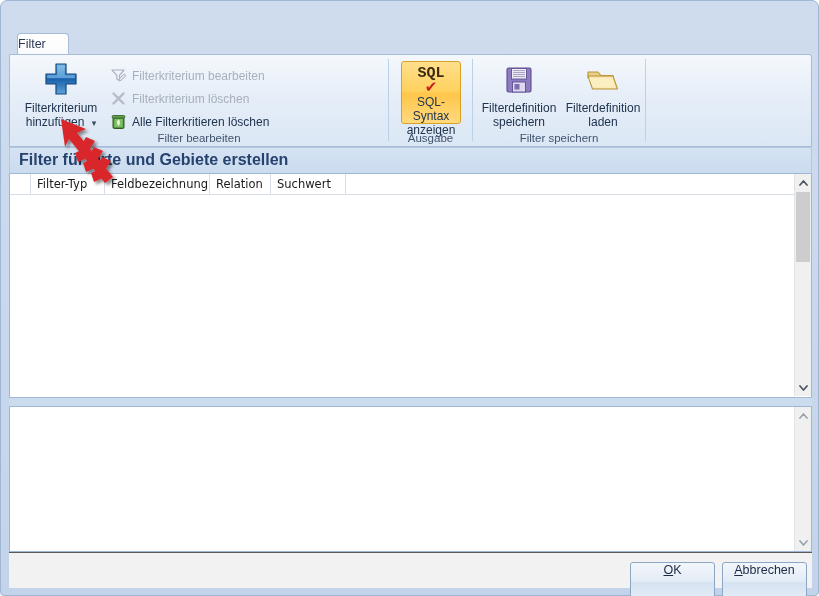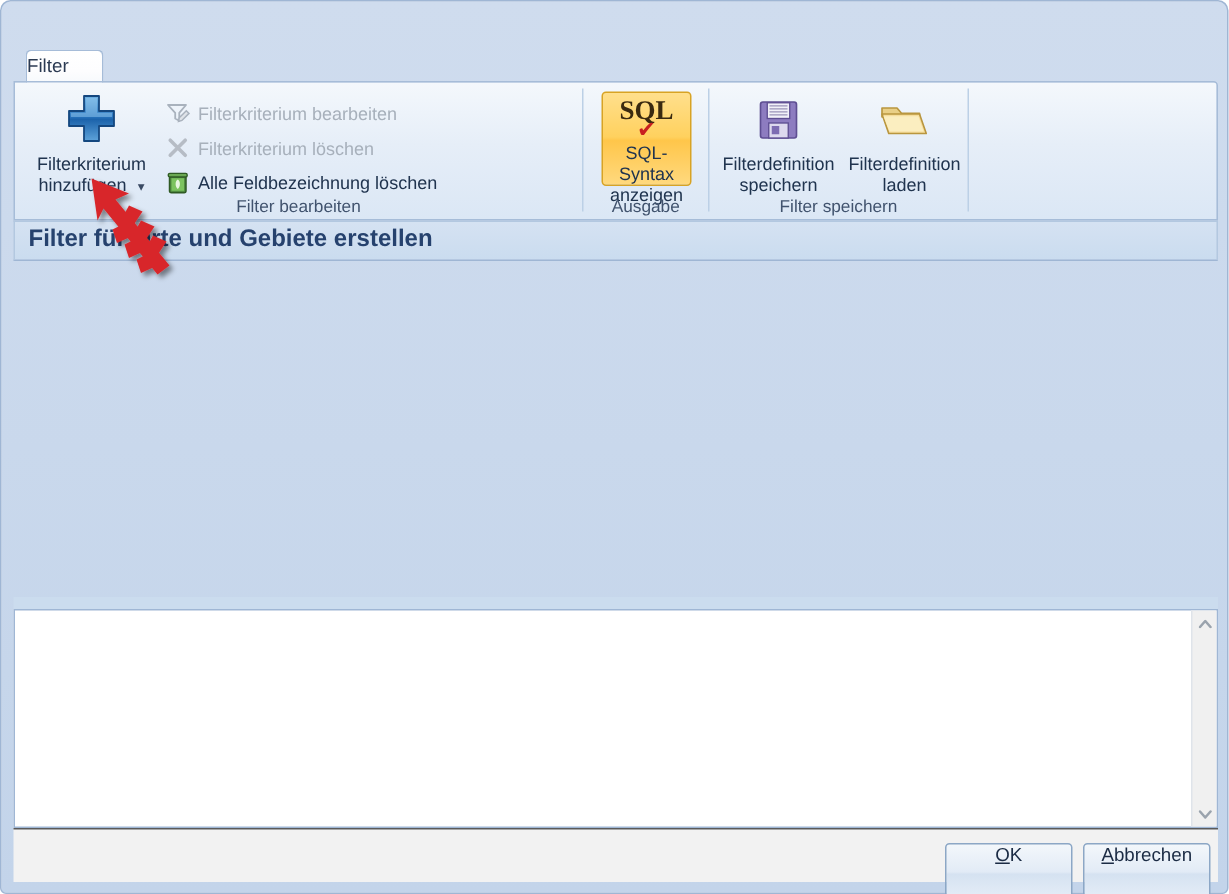--- a/index.html
+++ b/index.html
@@ -339,33 +339,33 @@
 
         <div class="smallbtn" style="left:98px; top:56px; width:180px;">
           <span class="sico">
             <svg width="17" height="17" viewBox="0 0 17 17">
               <rect x="3" y="4.5" width="11" height="11" rx="1.3" fill="#4f8b3f" stroke="#2f5a24" stroke-width="1"></rect>
               <rect x="4.3" y="5.8" width="8.4" height="8.4" fill="#7cc35f"></rect>
               <rect x="2.2" y="2.6" width="12.6" height="2.4" rx="1" fill="#6aa852" stroke="#2f5a24" stroke-width="0.9"></rect>
               <path d="M8.5 6.6 C10.4 7.6 10.4 11.4 8.5 13 C6.6 11.4 6.6 7.6 8.5 6.6 Z" fill="#e8f6e0"></path>
             </svg>
           </span>
-          <span class="slbl">Alle Feldbezeichnung löschen</span>
+          <span class="slbl">Alle Filterkritieren löschen</span>
         </div>
 
 
         <div class="rgroup-label">Filter bearbeiten</div>
       </div>
 
       <div class="rgroup-sep" style="left:378px;"></div>
 
       <div class="rgroup" style="left:379px; width:83px;">
         <div class="sqlbtn" style="left:12px; top:6px; width:60px; height:63px;">
           <div style="margin-top:4px;">
-            <div style="font-family:Liberation Serif, serif; font-size:18px; font-weight:bold; color:#3a2a10; line-height:15px;">SQL</div>
+            <div style="font-family:Liberation Mono, monospace; font-size:15px; font-weight:bold; color:#3a2a10; line-height:15px;">SQL</div>
             <div style="color:#c82020; font-size:15px; line-height:13px; margin-top:-1px;">✔</div>
           </div>
           <div style="font-size:12px; color:#20344f; line-height:14px; margin-top:2px;">
             <div>SQL-Syntax</div>
             <div>anzeigen</div>
           </div>
         </div>
         <div class="rgroup-label">Ausgabe</div>
       </div>
 
@@ -415,20 +415,42 @@
 
     </div>
   </div>
 
   <div class="bodyarea">
 
     <div class="sectionhdr">
       <span>Filter für Orte und Gebiete erstellen</span>
     </div>
 
+    <div class="gridpanel">
+      <div class="gridhdr">
+        <div class="cell first" style="left:20px; width:75px;">Filter-Typ</div>
+        <div class="cell" style="left:95px; width:105px;">Feldbezeichnung</div>
+        <div class="cell" style="left:200px; width:61px;">Relation</div>
+        <div class="cell" style="left:261px; width:75px;">Suchwert</div>
+      </div>
+
+      <div class="vsb" style="height:222px;">
+        <div class="arrow up">
+          <svg width="9" height="6" viewBox="0 0 9 6">
+              <path d="M1 5 L4.5 1 L8 5" stroke="#4a5562" stroke-width="1.7" fill="none" stroke-linecap="round" stroke-linejoin="round"></path>
+            </svg>
+        </div>
+        <div class="thumb" style="top:18px; height:70px;"></div>
+        <div class="arrow dn">
+          <svg width="9" height="6" viewBox="0 0 9 6">
+              <path d="M1 1 L4.5 5 L8 1" stroke="#4a5562" stroke-width="1.7" fill="none" stroke-linecap="round" stroke-linejoin="round"></path>
+            </svg>
+        </div>
+      </div>
+    </div>
 
     <div class="splitter"></div>
 
     <div class="lowerpanel">
       <div style="position:absolute; left:6px; top:4px; font-size:12px; color:#1a1a1a; white-space:pre-wrap;"></div>
       <div class="vsb" style="height:144px;">
         <div class="arrow up">
           <svg width="9" height="6" viewBox="0 0 9 6">
               <path d="M1 5 L4.5 1 L8 5" stroke="#9aa3ad" stroke-width="1.7" fill="none" stroke-linecap="round" stroke-linejoin="round"></path>
             </svg>

